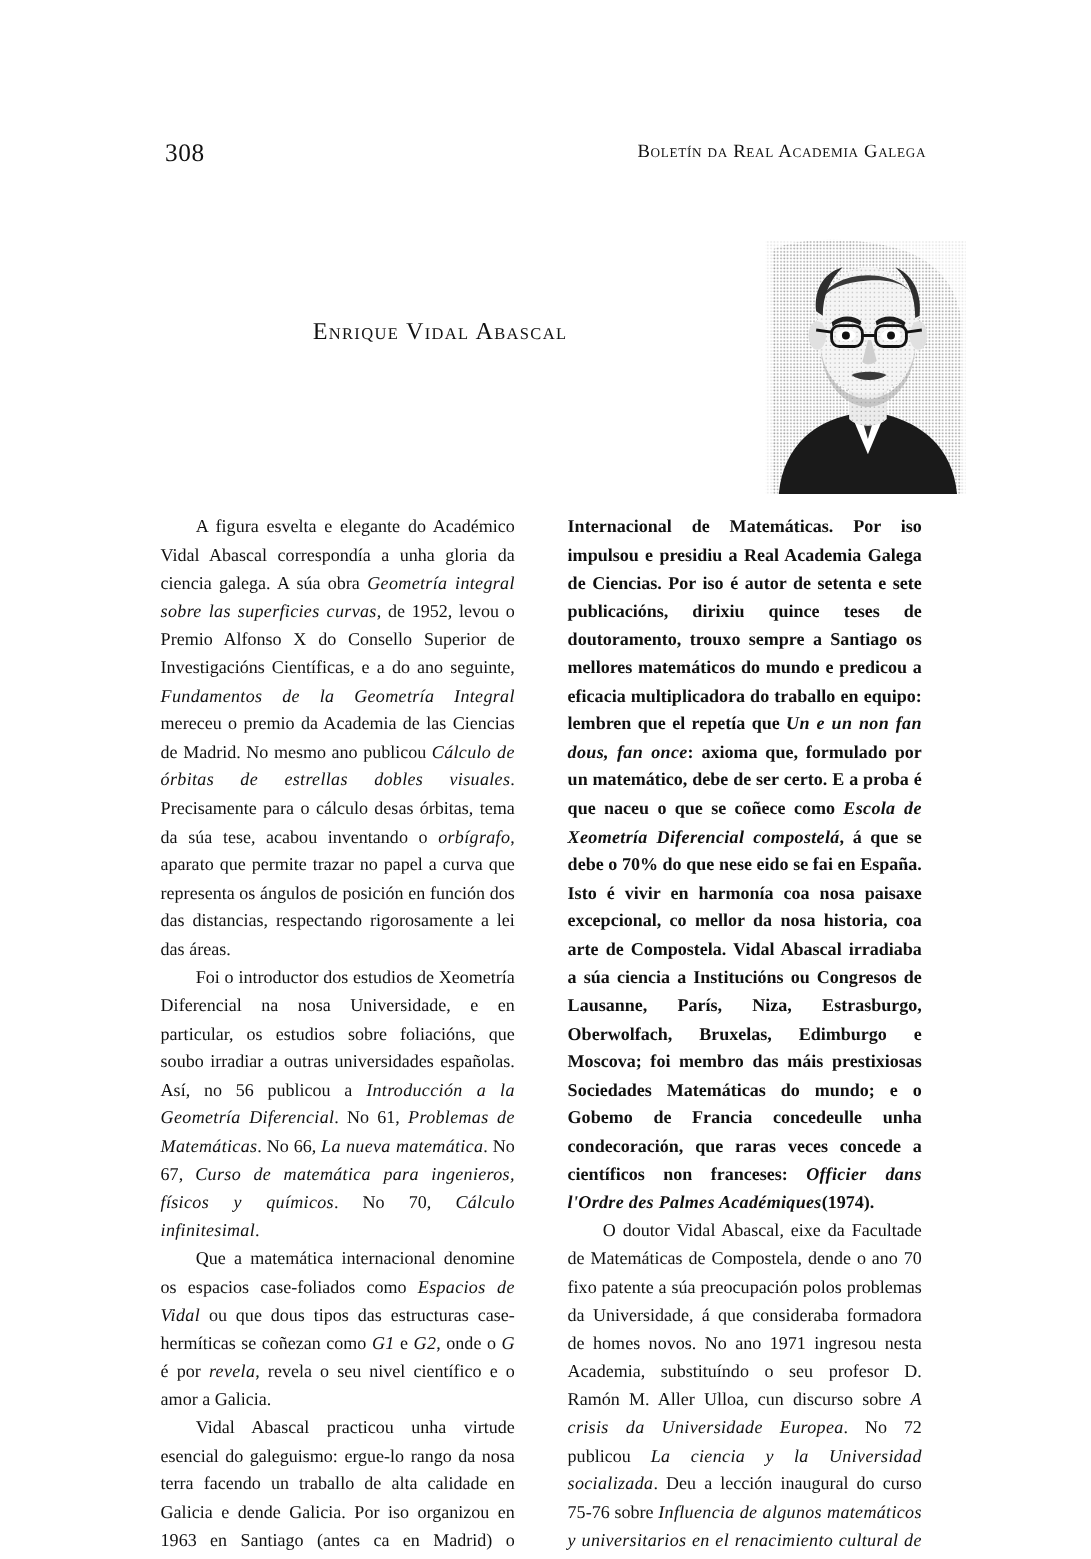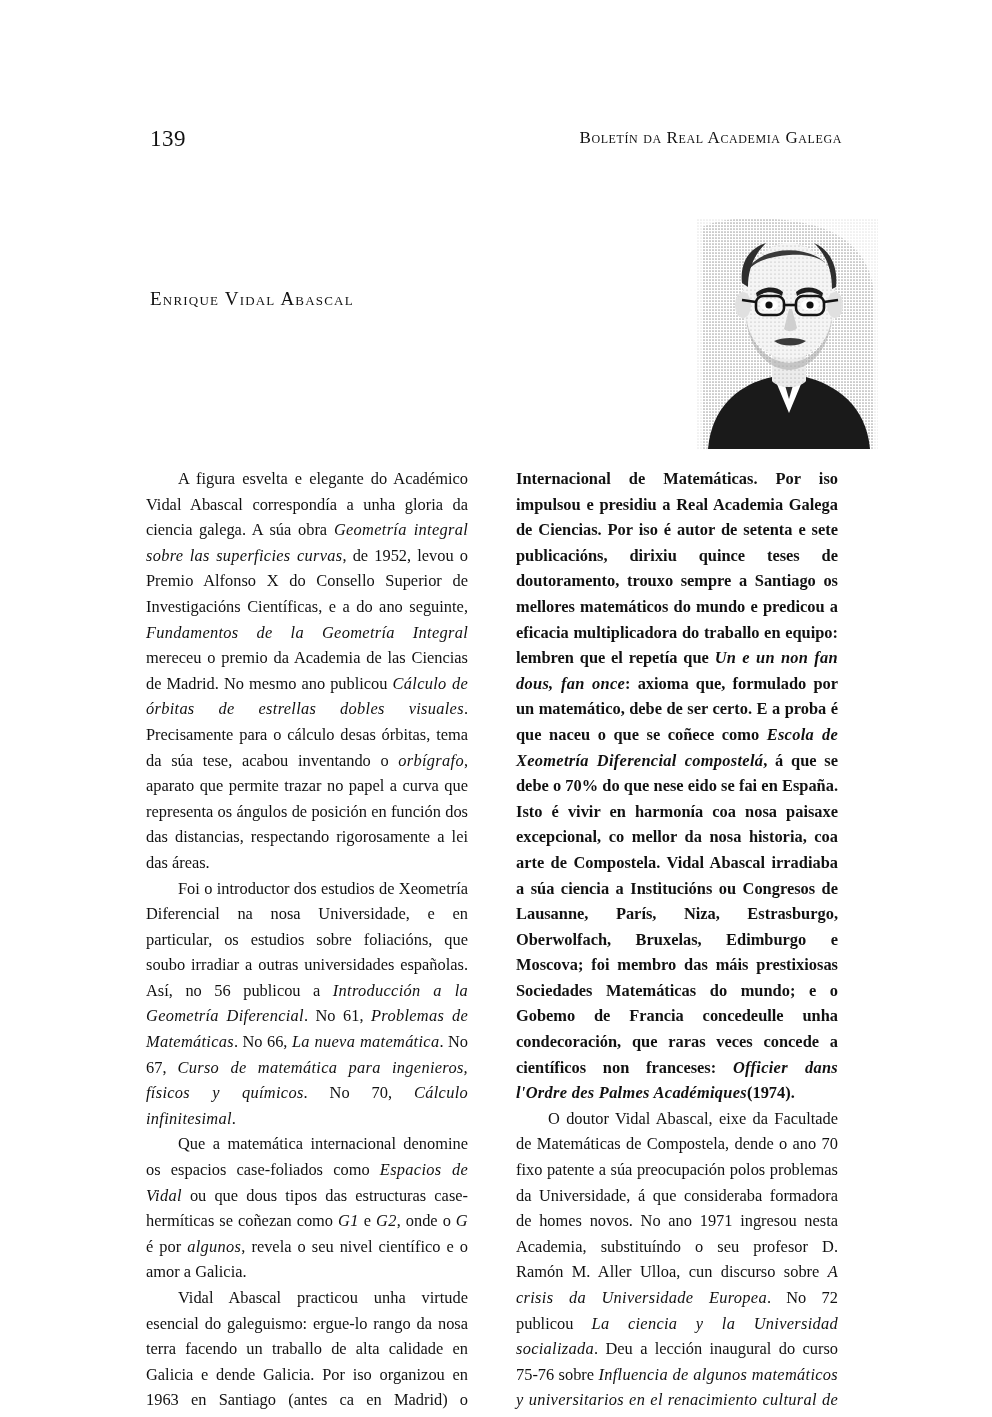--- a/index.html
+++ b/index.html
@@ -38,21 +38,22 @@
     text-align: right;
     font-size: 17px;
     letter-spacing: 0.6px;
     font-variant: small-caps;
   }
   .article-title {
     position: absolute;
     top: 288px;
     left: 150px;
     width: 500px;
-    font-size: 19px;
+    text-align: center;
+    font-size: 22px;
     letter-spacing: 1.2px;
     font-variant: small-caps;
   }
   .portrait {
     position: absolute;
     top: 213px;
     left: 694px;
     width: 186px;
     height: 240px;
     overflow: hidden;
@@ -84,21 +85,21 @@
   }
   p.noindent { text-index: 0; text-indent: 0; font-weight: bold; }
   em { font-style: italic; letter-spacing: 0.3px; }
 </style>
 </head>
 <body>
 
 <div class="page">
 
   <div class="header">
-    <div class="folio">139</div>
+    <div class="folio">308</div>
     <div class="running-title">Boletín da Real Academia Galega</div>
   </div>
 
   <div class="article-title">Enrique Vidal Abascal</div>
 
   <div class="portrait">
     <svg width="186" height="240" viewBox="0 0 186 240" xmlns="http://www.w3.org/2000/svg">
       <defs>
         <pattern id="dots" width="3" height="3" patternUnits="userSpaceOnUse">
           <rect width="3" height="3" fill="#ffffff"></rect>
@@ -162,21 +163,21 @@
 
         <path d="M52 104 C 56 130, 72 148, 95 150 C 118 148, 134 130, 138 104 C 136 134, 118 156, 95 157 C 72 156, 54 134, 52 104 Z" fill="#9a9a9a" opacity="0.45"></path>
       </g>
     </svg>
   </div>
 
   <div class="columns">
     <div class="col left">
       <p>A figura esvelta e elegante do Académico Vidal Abascal correspondía a unha gloria da ciencia galega. A súa obra <em>Geometría integral sobre las superficies curvas</em>, de 1952, levou o Premio Alfonso X do Consello Superior de Investigacións Científicas, e a do ano seguinte, <em>Fundamentos de la Geometría Integral</em> mereceu o premio da Academia de las Ciencias de Madrid. No mesmo ano publicou <em>Cálculo de órbitas de estrellas dobles visuales</em>. Precisamente para o cálculo desas órbitas, tema da súa tese, acabou inventando o <em>orbígrafo</em>, aparato que permite trazar no papel a curva que representa os ángulos de posición en función dos das distancias, respectando rigorosamente a lei das áreas.</p>
       <p>Foi o introductor dos estudios de Xeometría Diferencial na nosa Universidade, e en particular, os estudios sobre foliacións, que soubo irradiar a outras universidades españolas. Así, no 56 publicou a <em>Introducción a la Geometría Diferencial</em>. No 61, <em>Problemas de Matemáticas</em>. No 66, <em>La nueva matemática</em>. No 67, <em>Curso de matemática para ingenieros, físicos y químicos</em>. No 70, <em>Cálculo infinitesimal</em>.</p>
-      <p>Que a matemática internacional denomine os espacios case-foliados como <em>Espacios de Vidal</em> ou que dous tipos das estructuras case-hermíticas se coñezan como <em>G1</em> e <em>G2</em>, onde o <em>G</em> é por <em>algunos</em>, revela o seu nivel científico e o amor a Galicia.</p>
+      <p>Que a matemática internacional denomine os espacios case-foliados como <em>Espacios de Vidal</em> ou que dous tipos das estructuras case-hermíticas se coñezan como <em>G1</em> e <em>G2</em>, onde o <em>G</em> é por <em>revela</em>, revela o seu nivel científico e o amor a Galicia.</p>
       <p>Vidal Abascal practicou unha virtude esencial do galeguismo: ergue-lo rango da nosa terra facendo un traballo de alta calidade en Galicia e dende Galicia. Por iso organizou en 1963 en Santiago (antes ca en Madrid) o Primeiro Coloquio</p>
     </div>
     <div class="col right">
       <p class="noindent">Internacional de Matemáticas. Por iso impulsou e presidiu a Real Academia Galega de Ciencias. Por iso é autor de setenta e sete publicacións, dirixiu quince teses de doutoramento, trouxo sempre a Santiago os mellores matemáticos do mundo e predicou a eficacia multiplicadora do traballo en equipo: lembren que el repetía que <em>Un e un non fan dous, fan once</em>: axioma que, formulado por un matemático, debe de ser certo. E a proba é que naceu o que se coñece como <em>Escola de Xeometría Diferencial compostelá</em>, á que se debe o 70% do que nese eido se fai en España. Isto é vivir en harmonía coa nosa paisaxe excepcional, co mellor da nosa historia, coa arte de Compostela. Vidal Abascal irradiaba a súa ciencia a Institucións ou Congresos de Lausanne, París, Niza, Estrasburgo, Oberwolfach, Bruxelas, Edimburgo e Moscova; foi membro das máis prestixiosas Sociedades Matemáticas do mundo; e o Gobemo de Francia concedeulle unha condecoración, que raras veces concede a científicos non franceses: <em>Officier dans l'Ordre des Palmes Académiques</em>(1974).</p>
       <p>O doutor Vidal Abascal, eixe da Facultade de Matemáticas de Compostela, dende o ano 70 fixo patente a súa preocupación polos problemas da Universidade, á que consideraba formadora de homes novos. No ano 1971 ingresou nesta Academia, substituíndo o seu profesor D. Ramón M. Aller Ulloa, cun discurso sobre <em>A crisis da Universidade Europea</em>. No 72 publicou <em>La ciencia y la Universidad socializada</em>. Deu a lección inaugural do curso 75-76 sobre <em>Influencia de algunos matemáticos y universitarios en el renacimiento cultural de Galicia</em>. No 79 publicou a biografía do mate-</p>
     </div>
   </div>
 
 </div>
 

